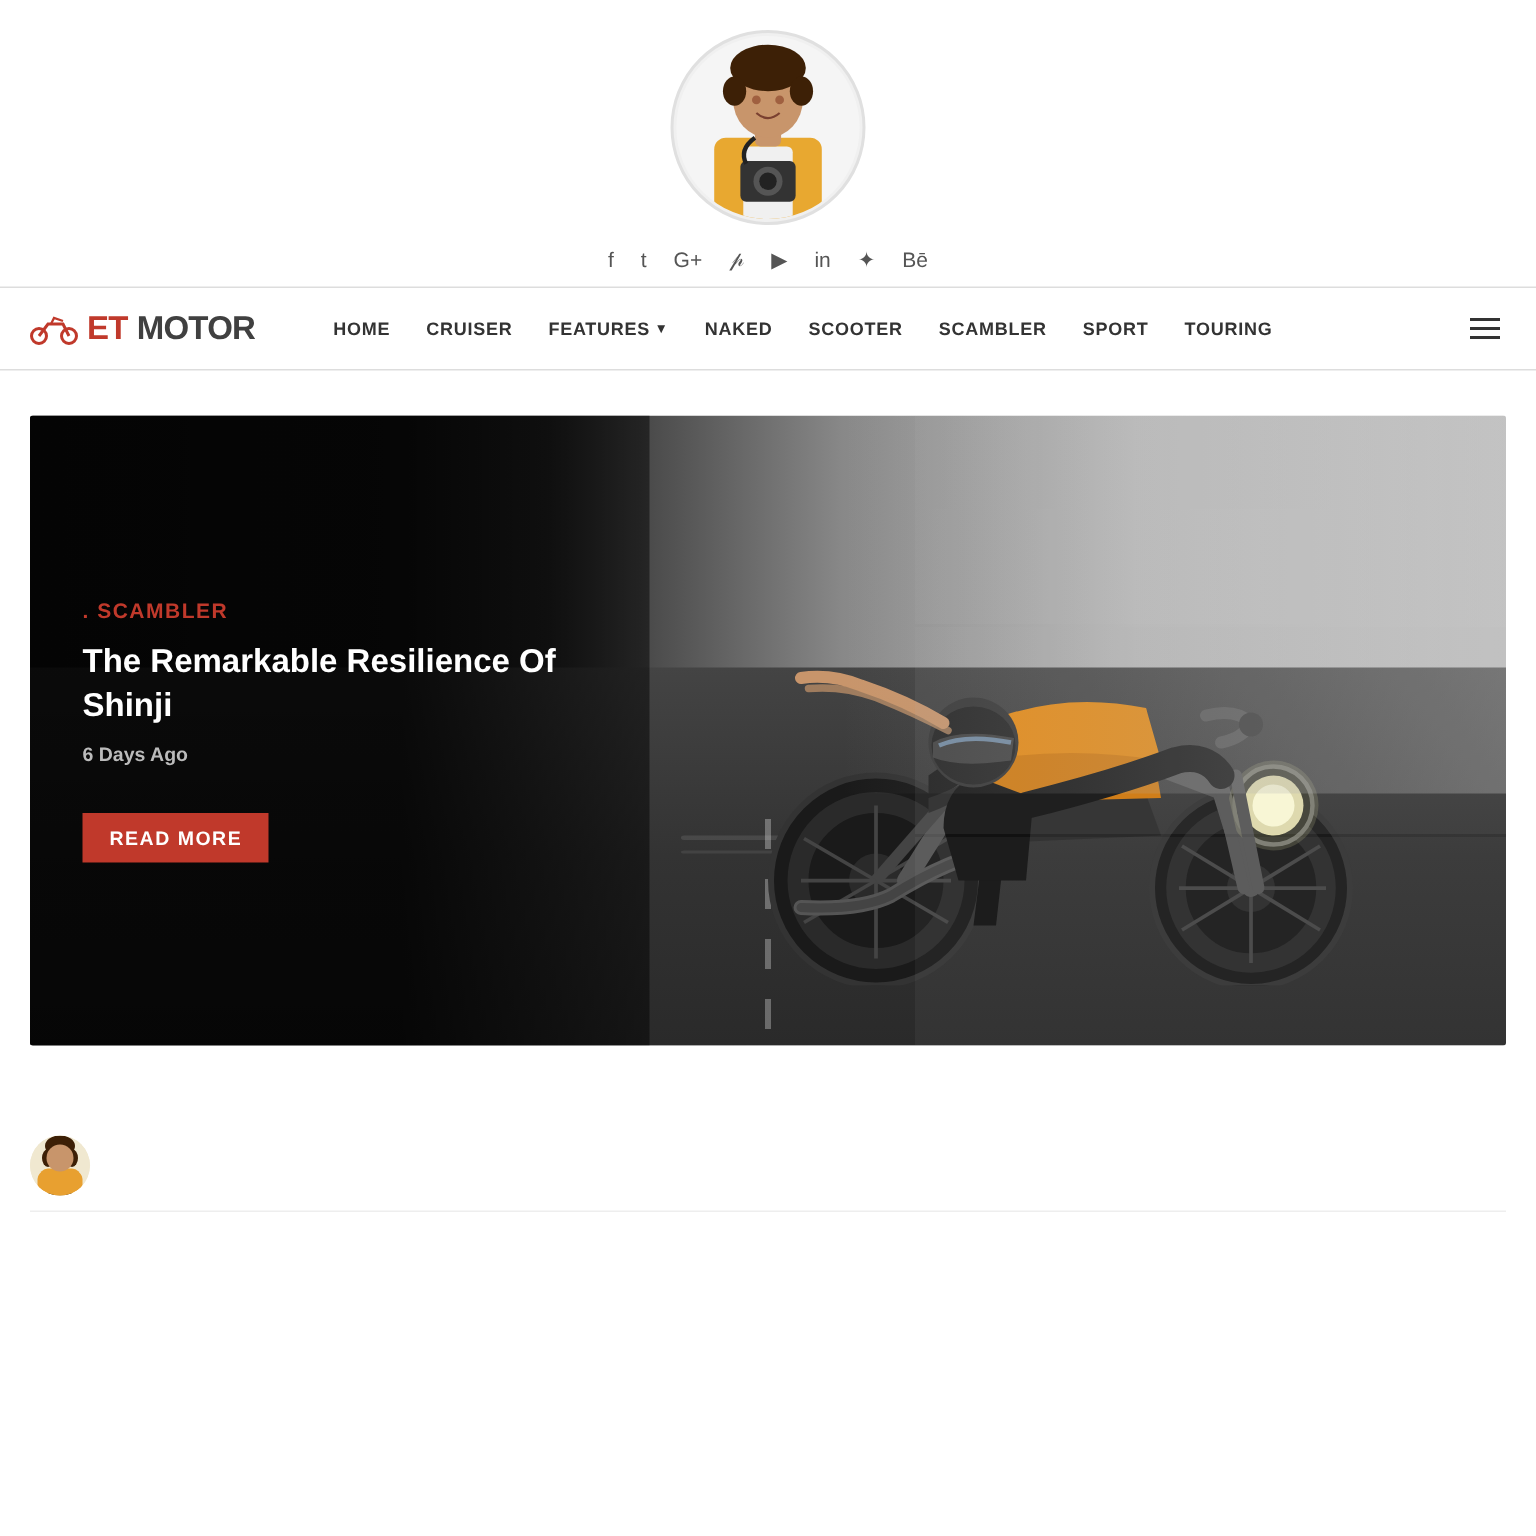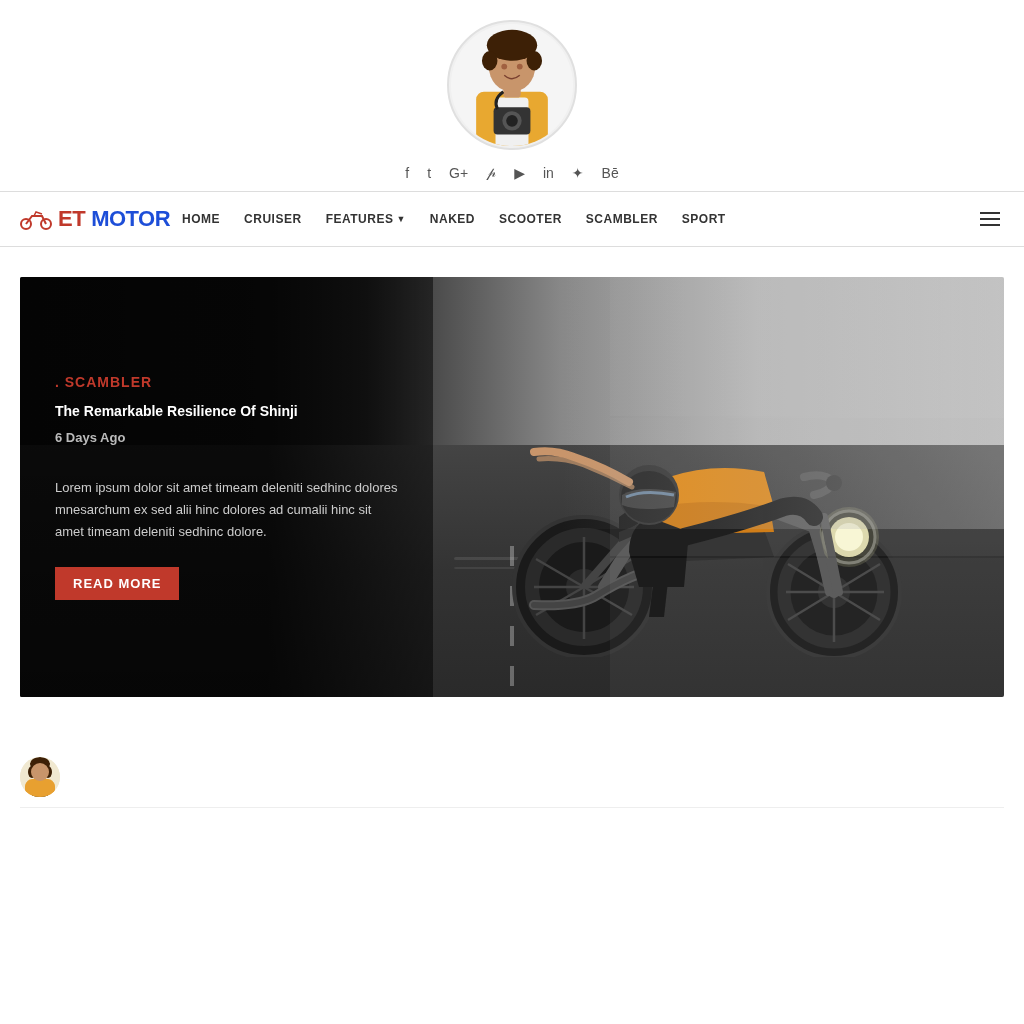--- a/index.html
+++ b/index.html
@@ -44,32 +44,33 @@
       border-bottom: 1px solid #ddd;
       display: flex;
       align-items: center;
       padding: 0 20px;
       height: 56px;
     }
     .logo {
       display: flex;
       align-items: center;
       gap: 6px;
+      margin-right: 40px;
       flex-shrink: 0;
     }
     .logo-text-et {
       font-size: 22px;
       font-weight: 900;
       color: #c0392b;
       letter-spacing: -0.5px;
     }
     .logo-text-motor {
       font-size: 22px;
       font-weight: 900;
-      color: #1d4ed8;
+      color: #404040;
       letter-spacing: -0.5px;
     }
     .nav-items {
       display: flex;
       align-items: center;
       gap: 0;
       list-style: none;
       flex: 1;
     }
     .nav-item {
@@ -159,21 +160,21 @@
       font-weight: 700;
       letter-spacing: 1px;
       margin-bottom: 12px;
     }
     .hero-category::before {
       content: '. ';
       color: #c0392b;
     }
     .hero-title {
       color: #fff;
-      font-size: 14px;
+      font-size: 22px;
       font-weight: 900;
       line-height: 1.3;
       margin-bottom: 10px;
     }
     .hero-date {
       color: #bbb;
       font-size: 13px;
       font-weight: 700;
       margin-bottom: 32px;
     }
@@ -325,20 +326,21 @@
     <li class="nav-item">HOME</li>
     <li class="nav-item">CRUISER</li>
     <li class="nav-item">
       <span>FEATURES</span>
       <span class="chevron">▼</span>
     </li>
     <li class="nav-item">NAKED</li>
     <li class="nav-item">SCOOTER</li>
     <li class="nav-item">SCAMBLER</li>
     <li class="nav-item">SPORT</li>
+    <li class="nav-item">TOURING</li>
   </ul>
 
   <div class="nav-hamburger">
     <span></span>
       <span></span>
       <span></span>
   </div>
 </nav>
 
 <div class="hero">
@@ -419,21 +421,20 @@
       <div style="flex:1;background:rgba(200,200,200,0.2);"></div>
       <div style="flex:1;background:rgba(180,180,180,0.3);"></div>
       <div style="flex:1;background:rgba(200,200,200,0.2);"></div>
     </div>
   </div>
 
   <div class="hero-overlay">
     <div class="hero-category">SCAMBLER</div>
     <h2 class="hero-title">The Remarkable Resilience Of Shinji</h2>
     <div class="hero-date">6 Days Ago</div>
-    <p class="hero-excerpt">Lorem ipsum dolor sit amet timeam deleniti sedhinc dolores mnesarchum ex sed alii hinc dolores ad cumalii hinc sit amet timeam deleniti sedhinc dolore.</p>
     <button class="hero-btn">READ MORE</button>
   </div>
 </div>
 
 <div class="latest-section">
 
   <div class="latest-post-row">
     <div class="post-avatar">
       <svg width="40" height="40" viewBox="0 0 40 40">
         <circle cx="20" cy="20" r="20" fill="#f0e8d0"></circle>

